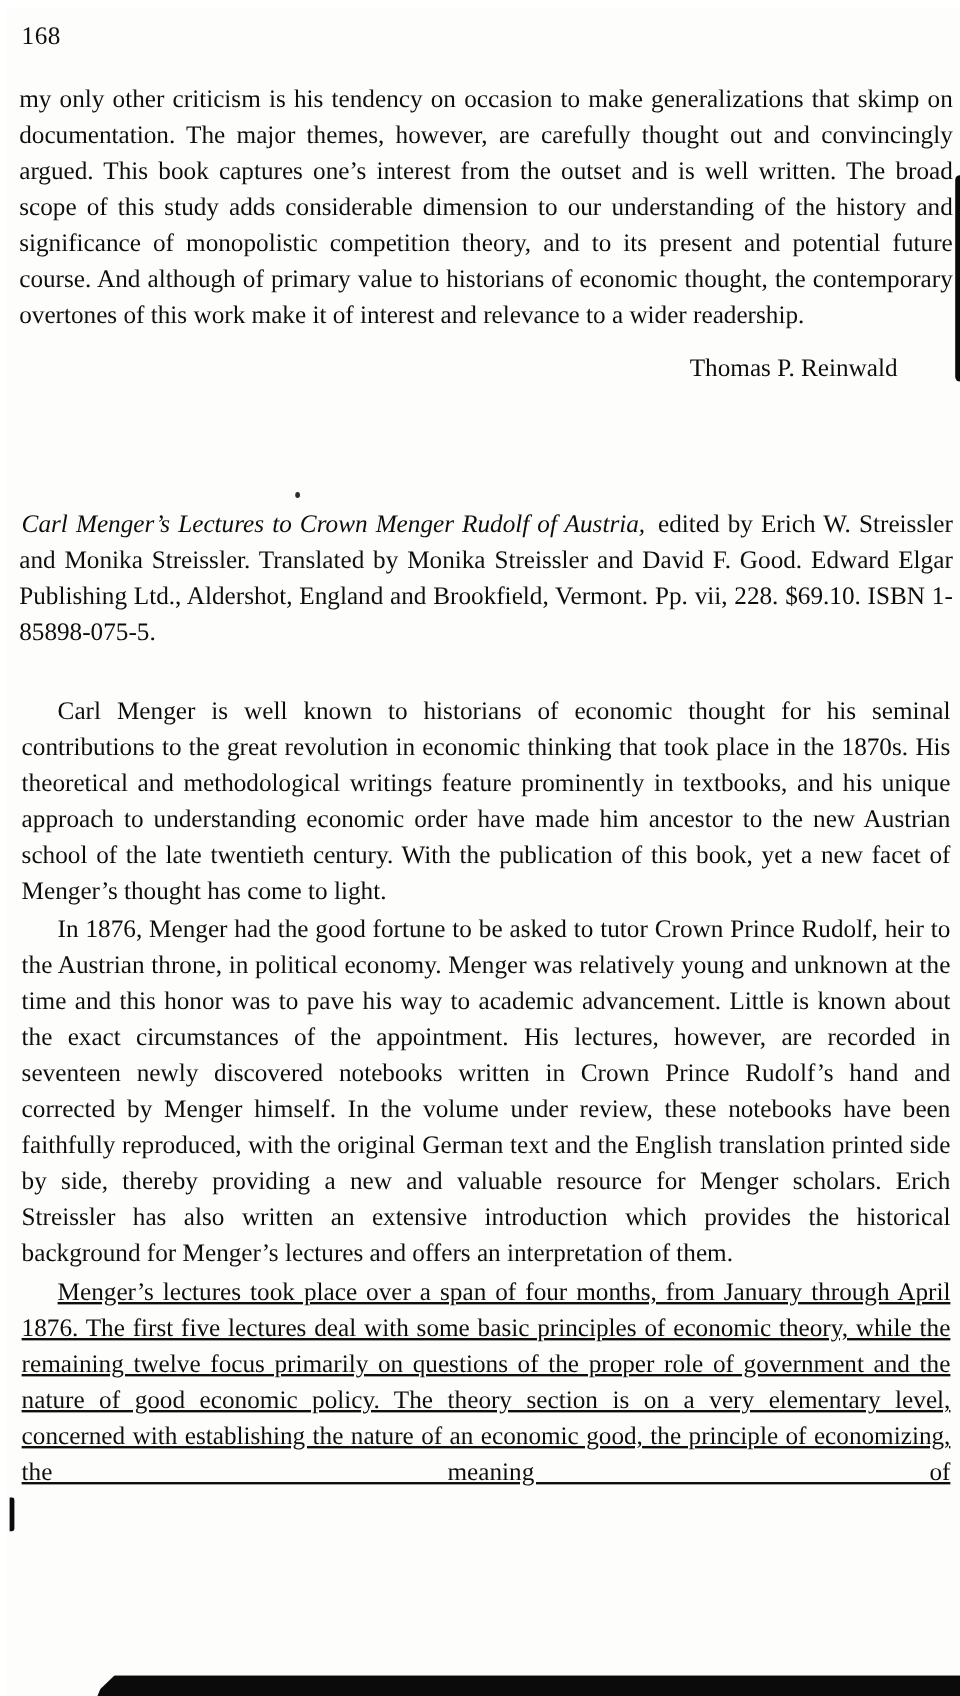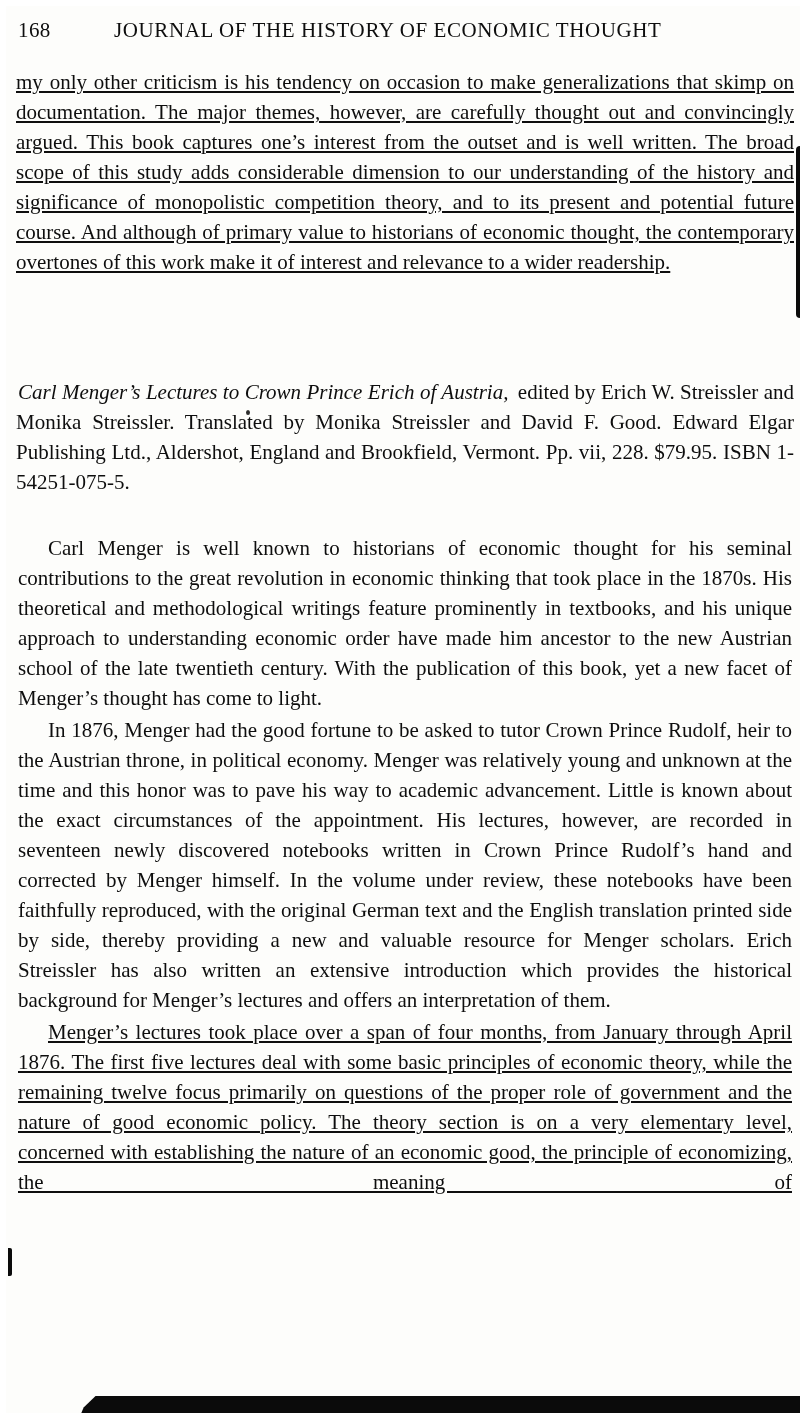--- a/index.html
+++ b/index.html
@@ -23,21 +23,21 @@
     font-size:21px;
     letter-spacing:0.4px;
   }
   .page-num { flex:0 0 92px; }
   .journal-title { letter-spacing:0.6px; }
   .body-text {
     font-size:21px;
     line-height:30px;
     text-align:justify;
   }
-  .closing-para { margin-top:22px;text-decoration:underline; }
+  .closing-para { margin-top:22px; }
   .signature {
     margin-top:14px;
     width:max-content;
     margin-left:auto;
     margin-right:46px;
     text-align:center;
     font-size:21px;
     line-height:30px;
   }
   .citation { margin-top:100px; }
@@ -65,31 +65,31 @@
     background:#2c2c2c;
   }
 </style>
 </head>
 <body>
 
 <div class="page">
 
   <div class="header">
     <span class="page-num">168</span>
-    <span class="journal-title">JOURNAL OF THE HISTORY OF ECONOMIC THOUGHT</span>
   </div>
 
   <p class="body-text closing-para">my only other criticism is his tendency on occasion to make generalizations that skimp on documentation.  The major themes, however, are carefully thought out and convincingly argued.  This book captures one’s interest from the outset and is well written.  The broad scope of this study adds considerable dimension to our understanding of the history and significance of monopolistic competition theory, and to its present and potential future course.  And although of primary value to historians of economic thought, the contemporary overtones of this work make it of interest and relevance to a wider readership.</p>
 
   <div class="signature">
+    <div>Thomas P. Reinwald</div>
   </div>
 
   <div class="speck"></div>
 
-  <p class="body-text citation"><span class="book-title">Carl Menger’s Lectures to Crown Prince Erich of Austria,</span><span> edited by Erich W. Streissler and Monika Streissler.  Translated by Monika Streissler and David F. Good.  Edward Elgar Publishing Ltd., Aldershot, England and Brookfield, Vermont.  Pp. vii, 228.  $79.95.  ISBN 1-54251-075-5.</span></p>
+  <p class="body-text citation"><span class="book-title">Carl Menger’s Lectures to Crown Menger Rudolf of Austria,</span><span> edited by Erich W. Streissler and Monika Streissler.  Translated by Monika Streissler and David F. Good.  Edward Elgar Publishing Ltd., Aldershot, England and Brookfield, Vermont.  Pp. vii, 228.  $69.10.  ISBN 1-85898-075-5.</span></p>
 
   <div class="body-text review-body">
     <p>Carl Menger is well known to historians of economic thought for his seminal contributions to the great revolution in economic thinking that took place in the 1870s.  His theoretical and methodological writings feature prominently in textbooks, and his unique approach to understanding economic order have made him ancestor to the new Austrian school of the late twentieth century.  With the publication of this book, yet a new facet of Menger’s thought has come to light.</p>
     <p>In 1876, Menger had the good fortune to be asked to tutor Crown Prince Rudolf, heir to the Austrian throne, in political economy.  Menger was relatively young and unknown at the time and this honor was to pave his way to academic advancement.  Little is known about the exact circumstances of the appointment.  His lectures, however, are recorded in seventeen newly discovered notebooks written in Crown Prince Rudolf’s hand and corrected by Menger himself.  In the volume under review, these notebooks have been faithfully reproduced, with the original German text and the English translation printed side by side, thereby providing a new and valuable resource for Menger scholars.  Erich Streissler has also written an extensive introduction which provides the historical background for Menger’s lectures and offers an interpretation of them.</p>
     <p class="justify-last">Menger’s lectures took place over a span of four months, from January through April 1876.  The first five lectures deal with some basic principles of economic theory, while the remaining twelve focus primarily on questions of the proper role of government and the nature of good economic policy.  The theory section is on a very elementary level, concerned with establishing the nature of an economic good, the principle of economizing, the meaning of</p>
   </div>
 
   <div class="artifact artifact-right"></div>
   <div class="artifact artifact-left"></div>
   <div class="artifact artifact-bottom"></div>

